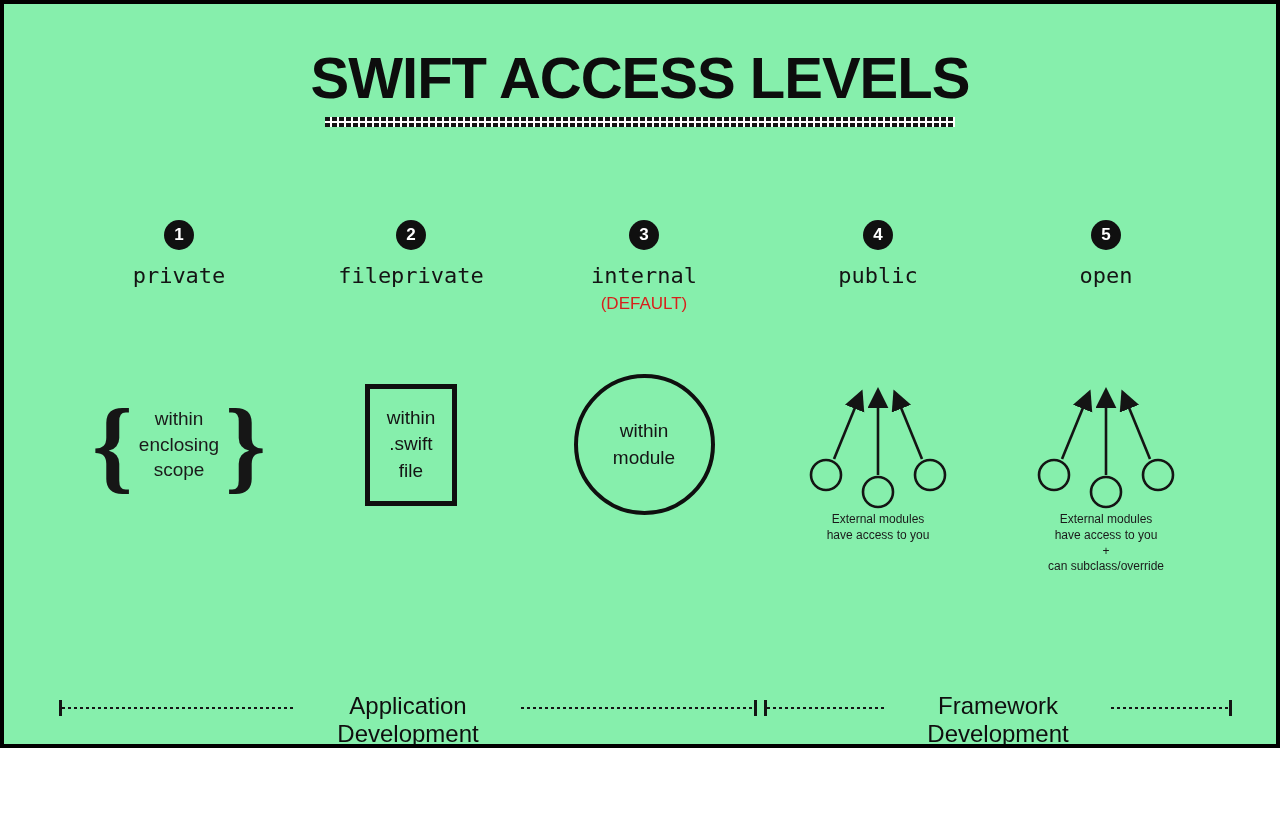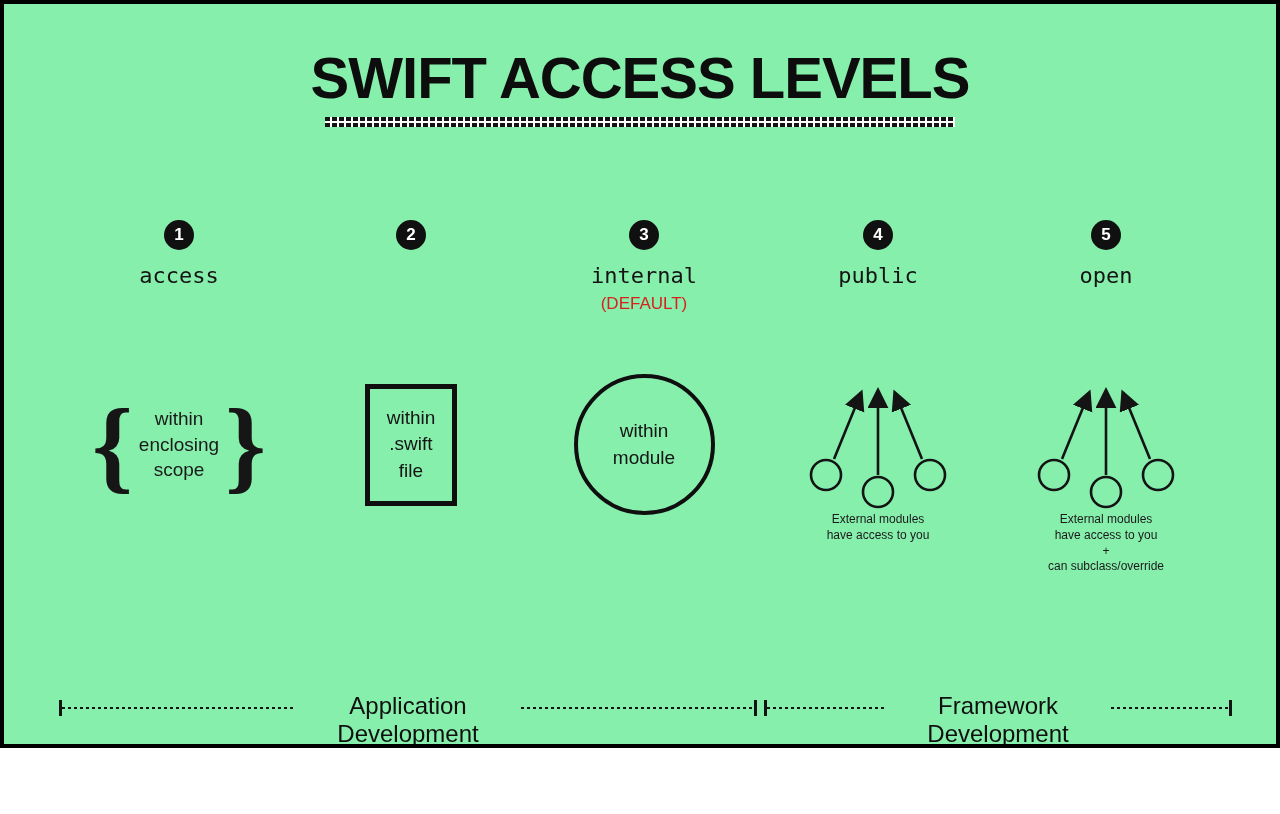--- a/index.html
+++ b/index.html
@@ -98,32 +98,33 @@
 
 <div class="frame">
 
   <div class="header">
     <div class="title">SWIFT ACCESS LEVELS</div>
     <div class="title-underline"></div>
   </div>
 
   <div class="level-col" style="left:55px">
     <div class="badge">1</div>
-    <div class="level-label">access</div>
+    <div class="level-label">private</div>
     <div class="shape-area">
       <span class="brace">{</span>
       <span class="brace-text ml">within
 enclosing
 scope</span>
       <span class="brace">}</span>
     </div>
   </div>
 
   <div class="level-col" style="left:287px">
     <div class="badge">2</div>
+    <div class="level-label">fileprivate</div>
     <div class="shape-area">
       <div class="swift-file-box ml">within
 .swift
 file</div>
     </div>
   </div>
 
   <div class="level-col" style="left:520px">
     <div class="badge">3</div>
     <div class="level-label">internal</div>

